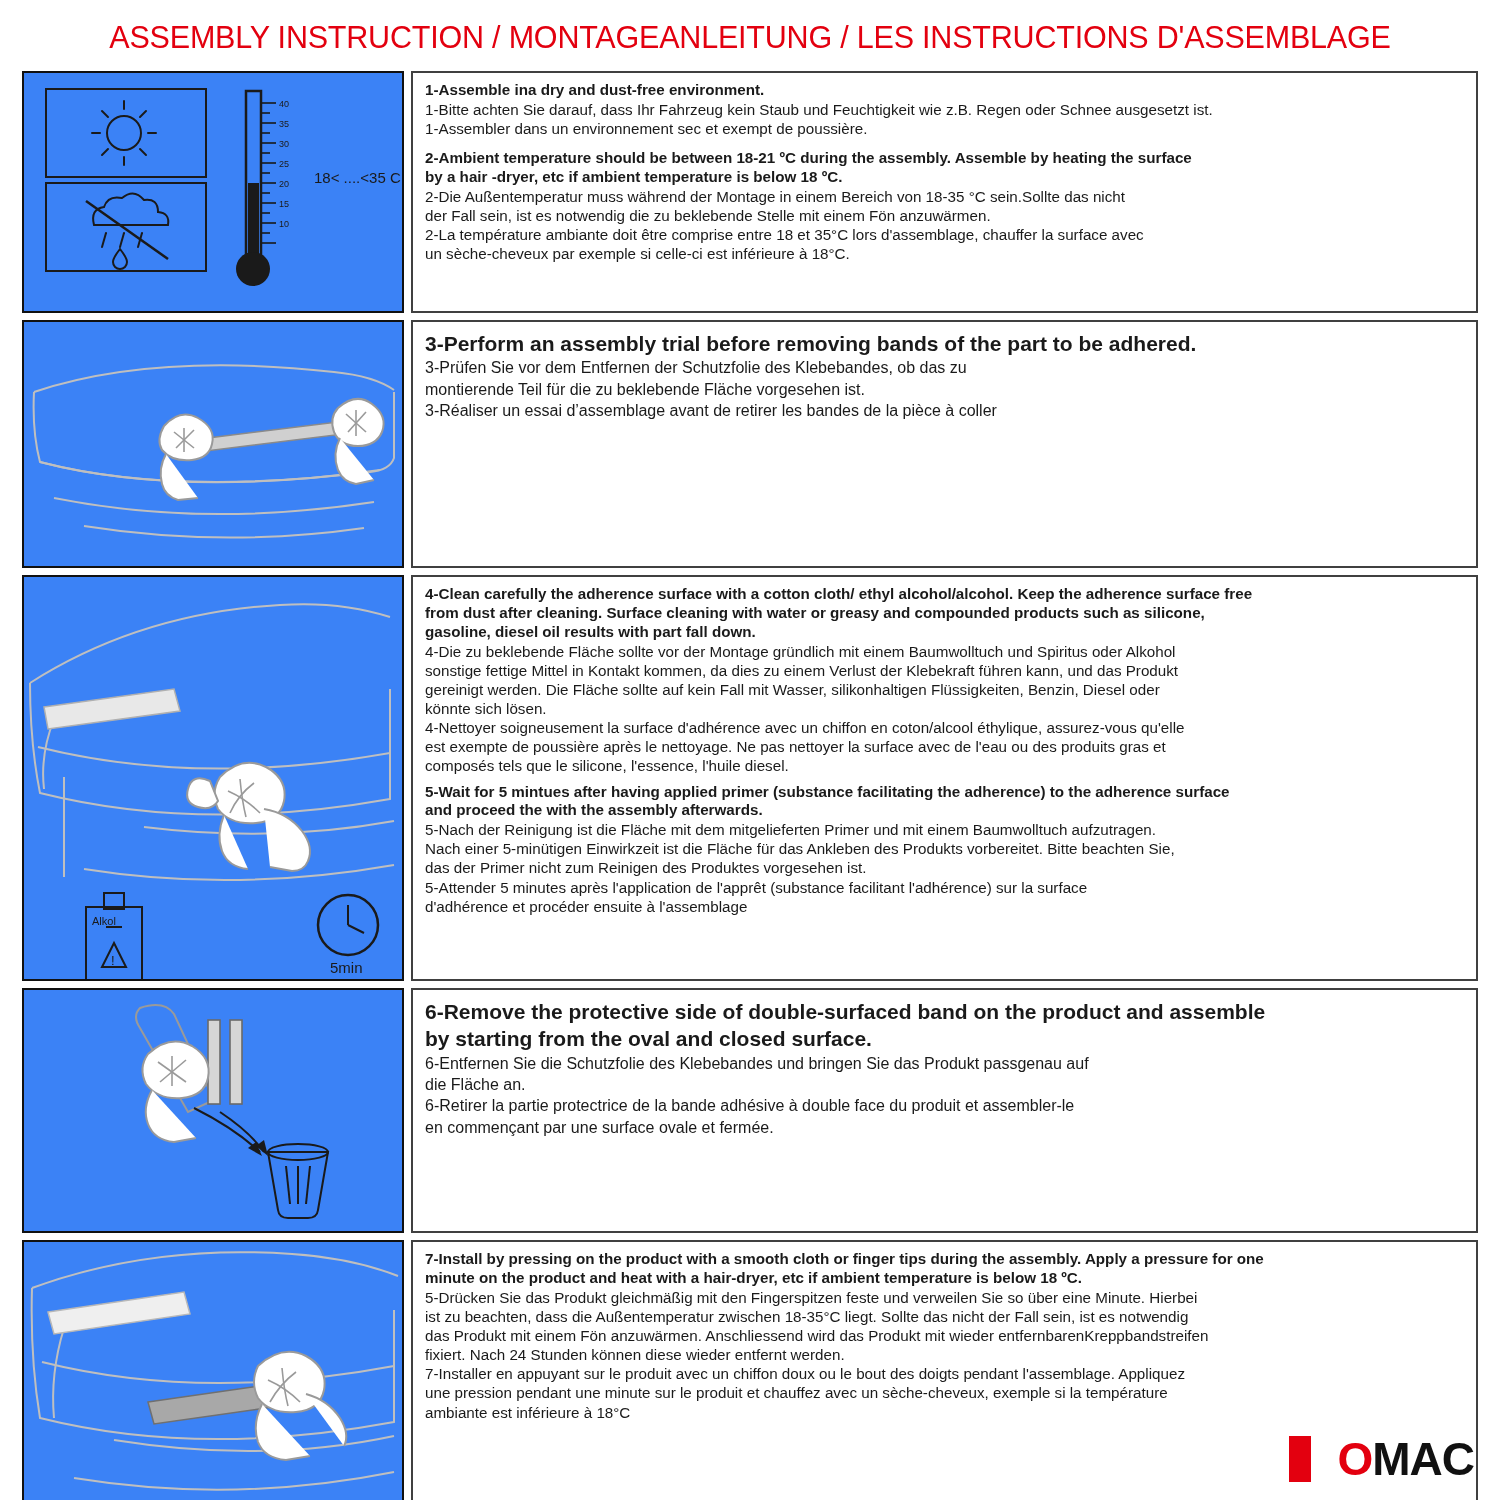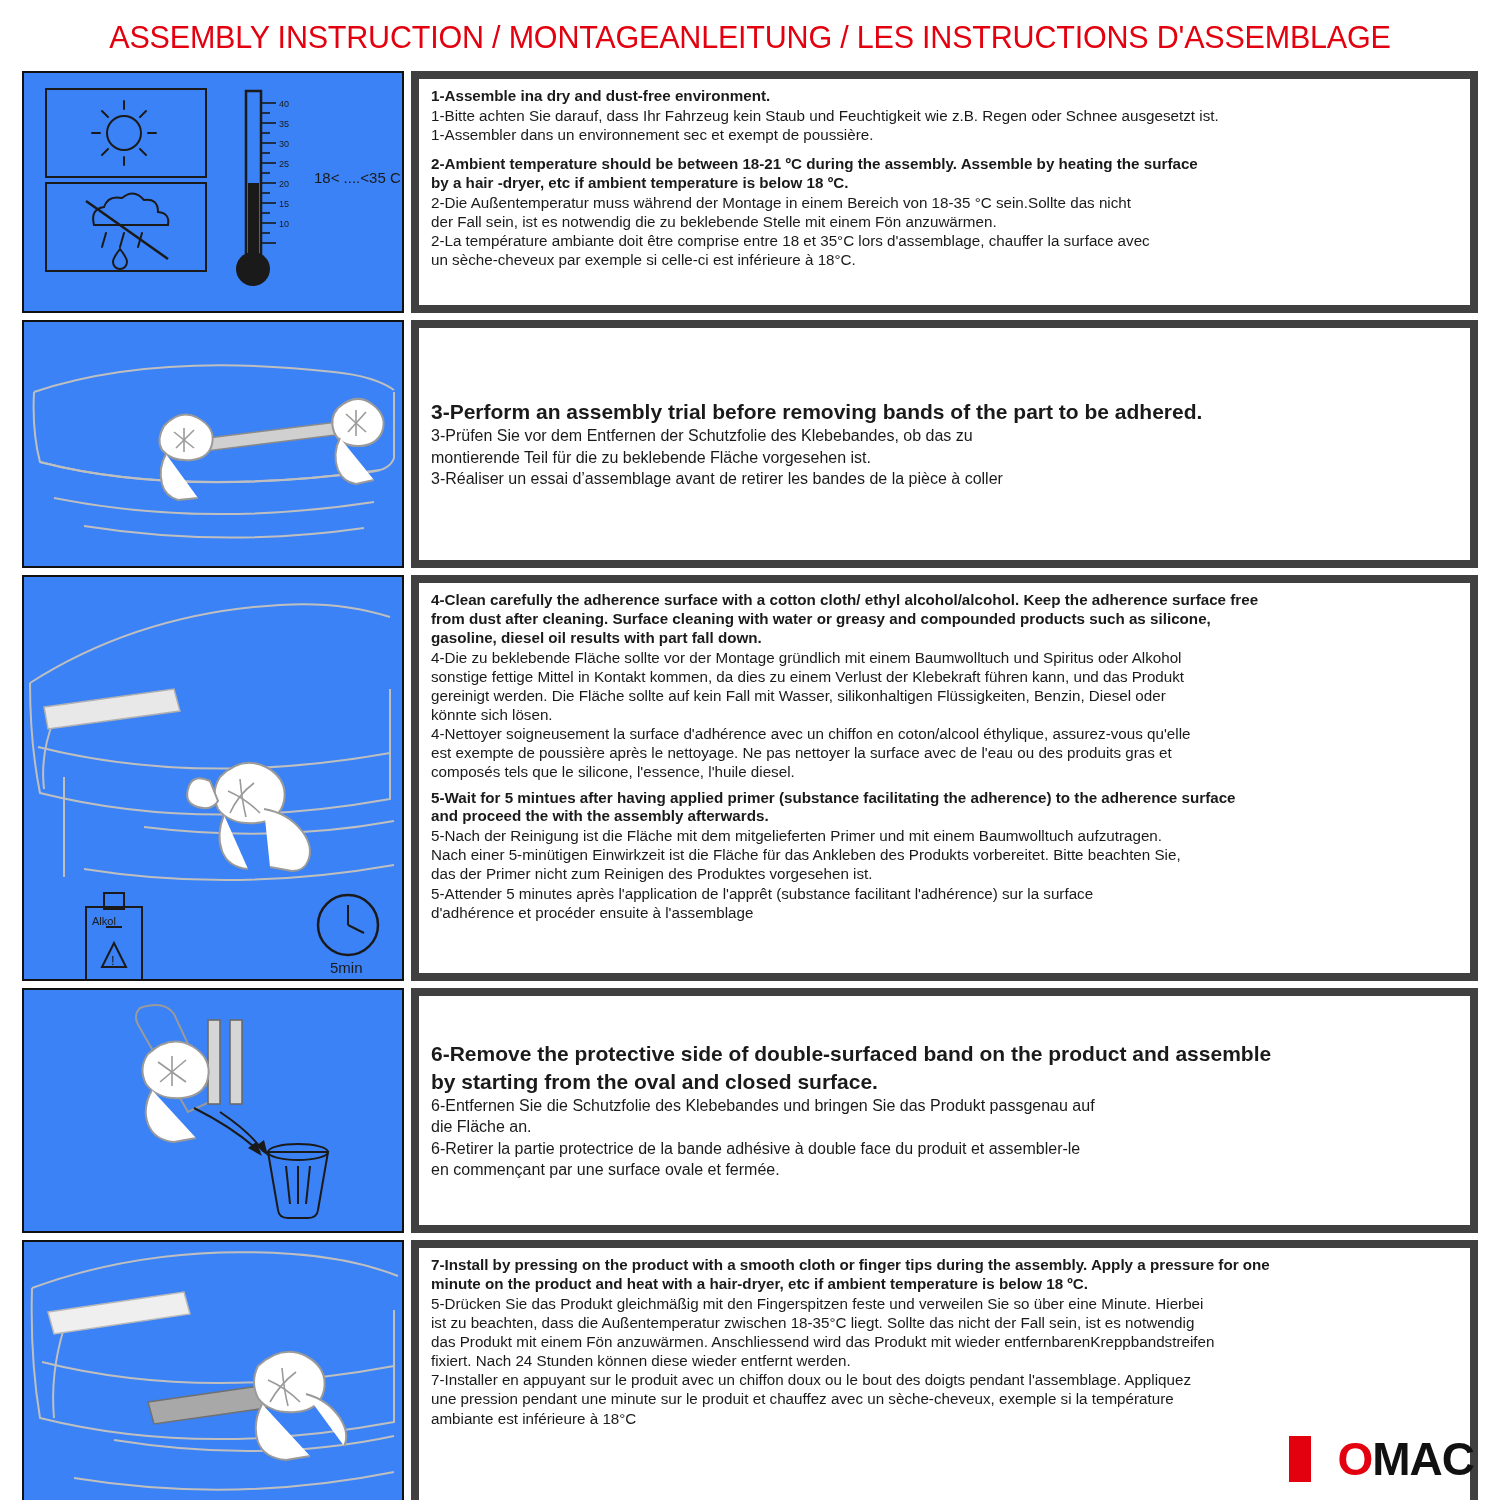--- a/index.html
+++ b/index.html
@@ -41,29 +41,29 @@
   .cell-img {
     width: 382px;
     border: 2px solid #111;
     position: relative;
     background: #3b82f6;
     overflow: hidden;
     flex: none;
   }
   .cell-txt {
     flex: 1;
-    border: 8px solid #404040;
+    border: 2px solid #404040;
     padding: 8px 12px 8px 12px;
     background: #fff;
     overflow: hidden;
   }
   .txt-center {
     display: flex;
     flex-direction: column;
-    justify-content: center;
+    justify-content: flex-start;
   }
   p { margin: 0; }
   .b {
     font-weight: bold;
     font-size: 15.2px;
     line-height: 1.24;
   }
   .n {
     font-size: 15.2px;
     line-height: 1.26;

